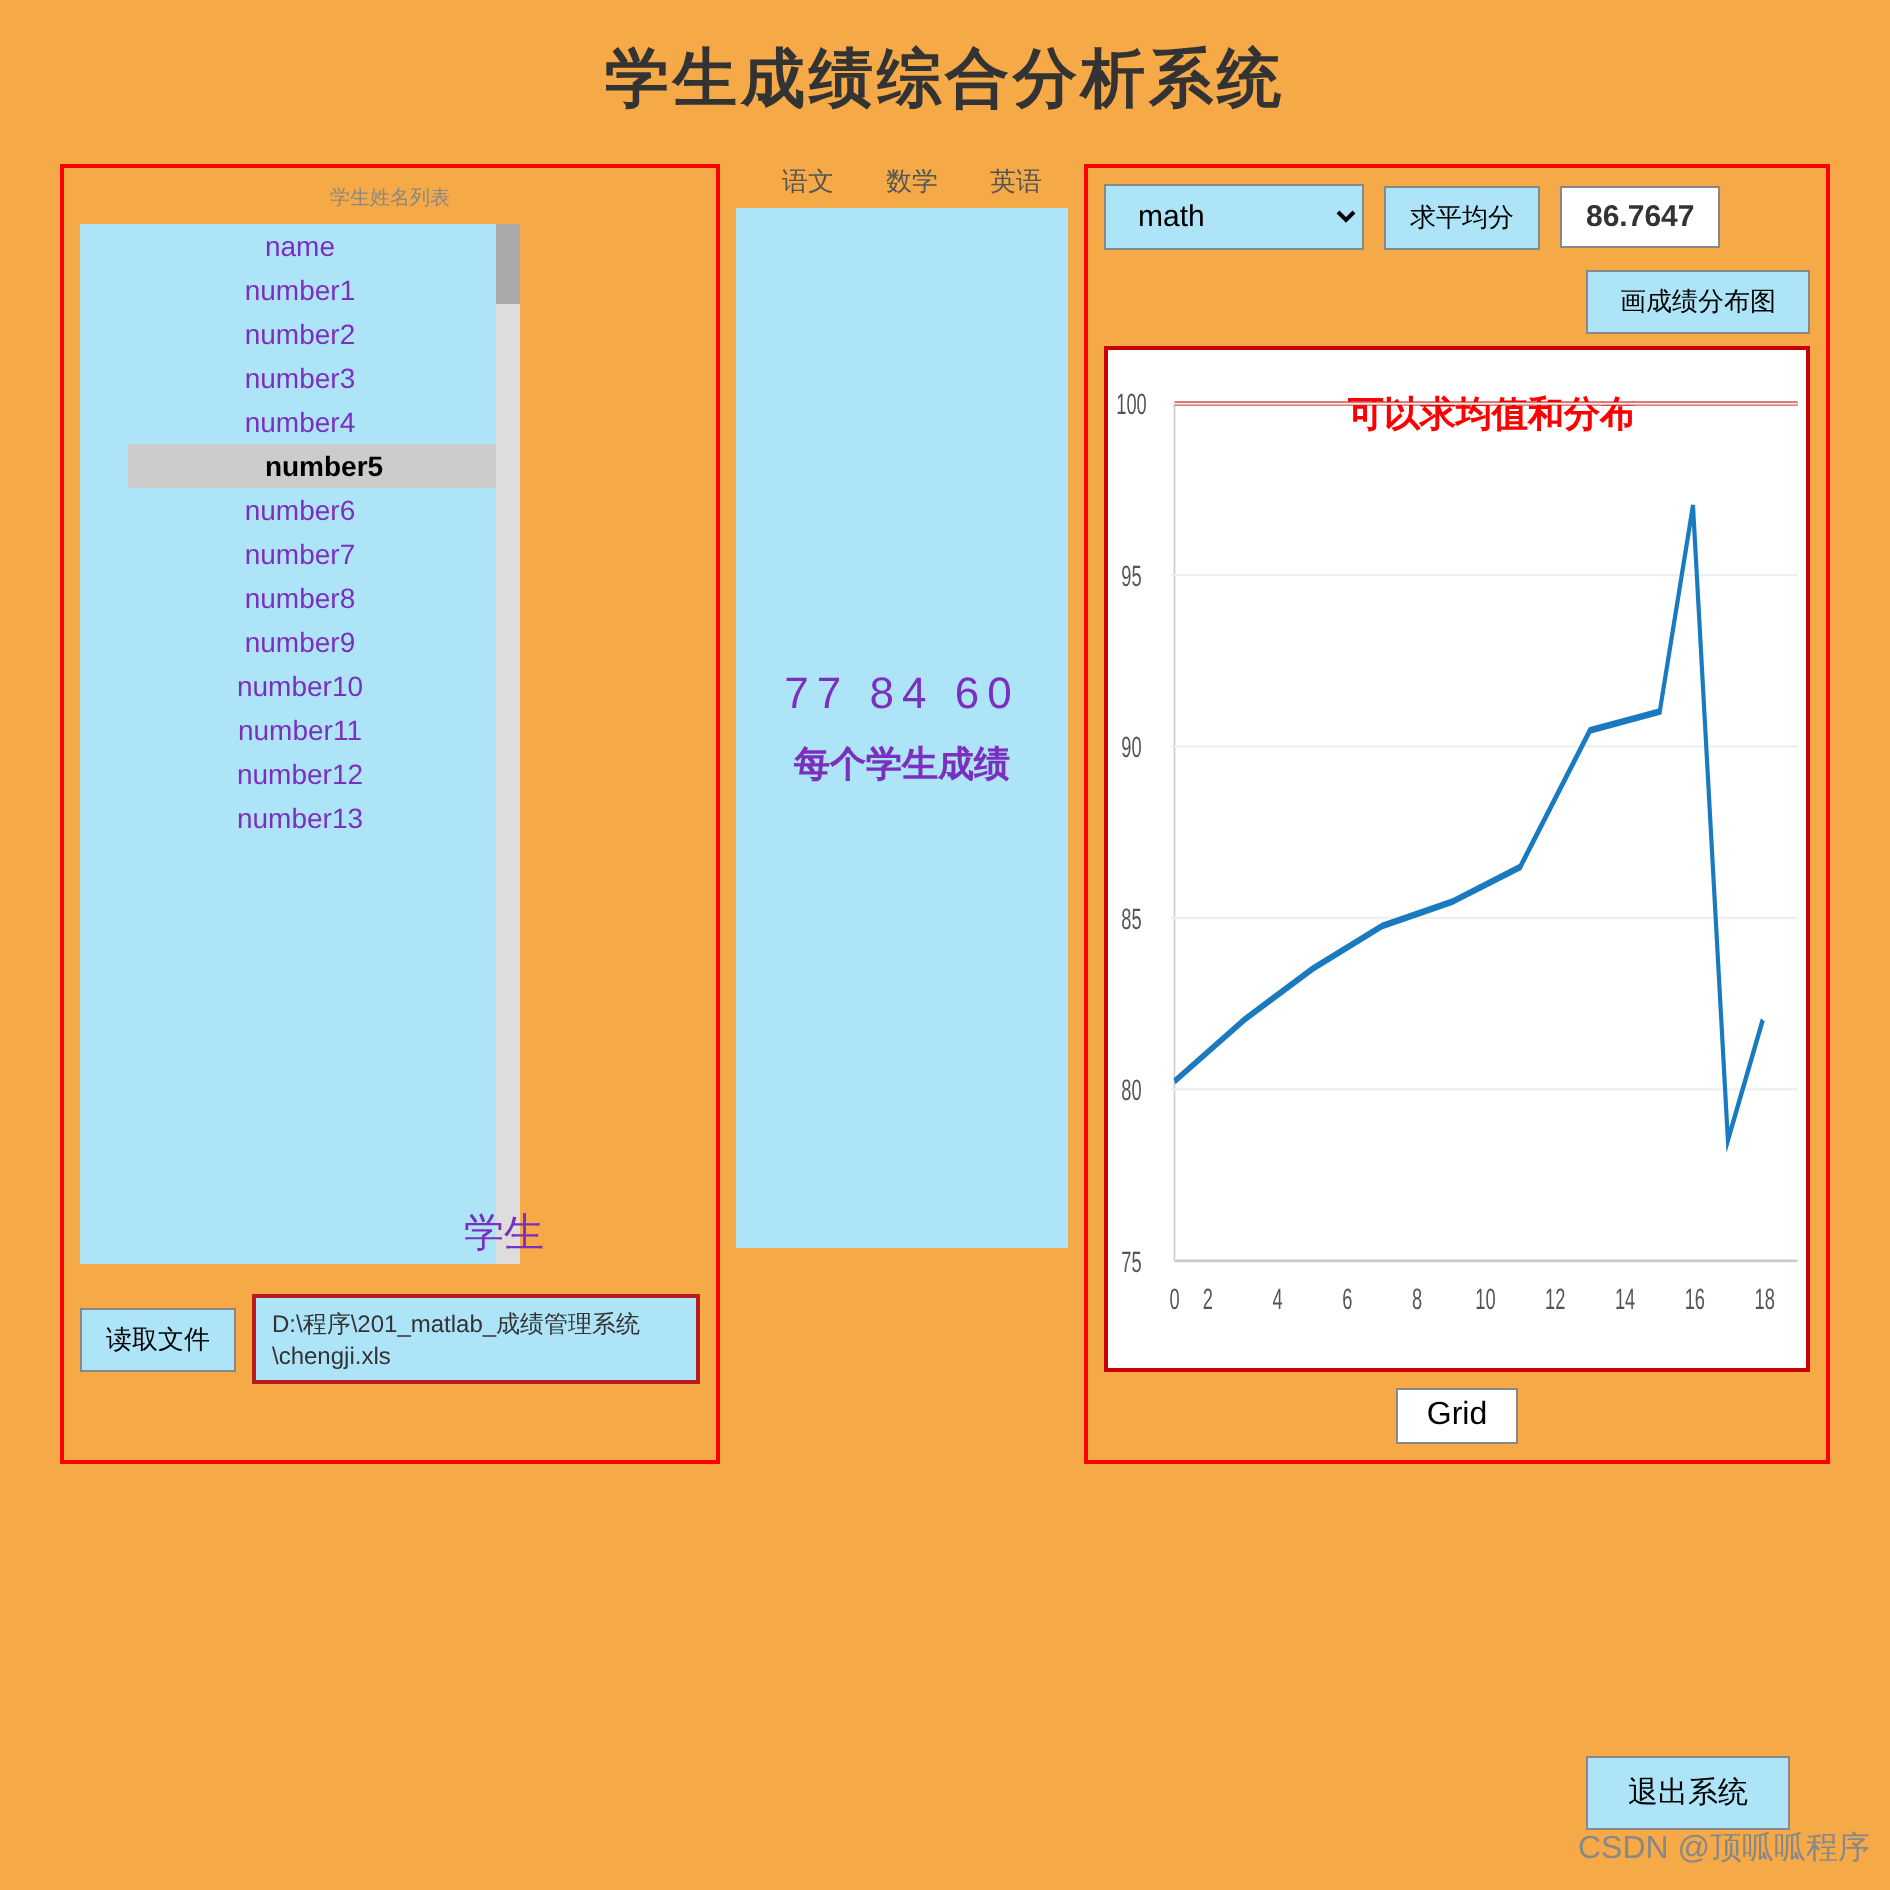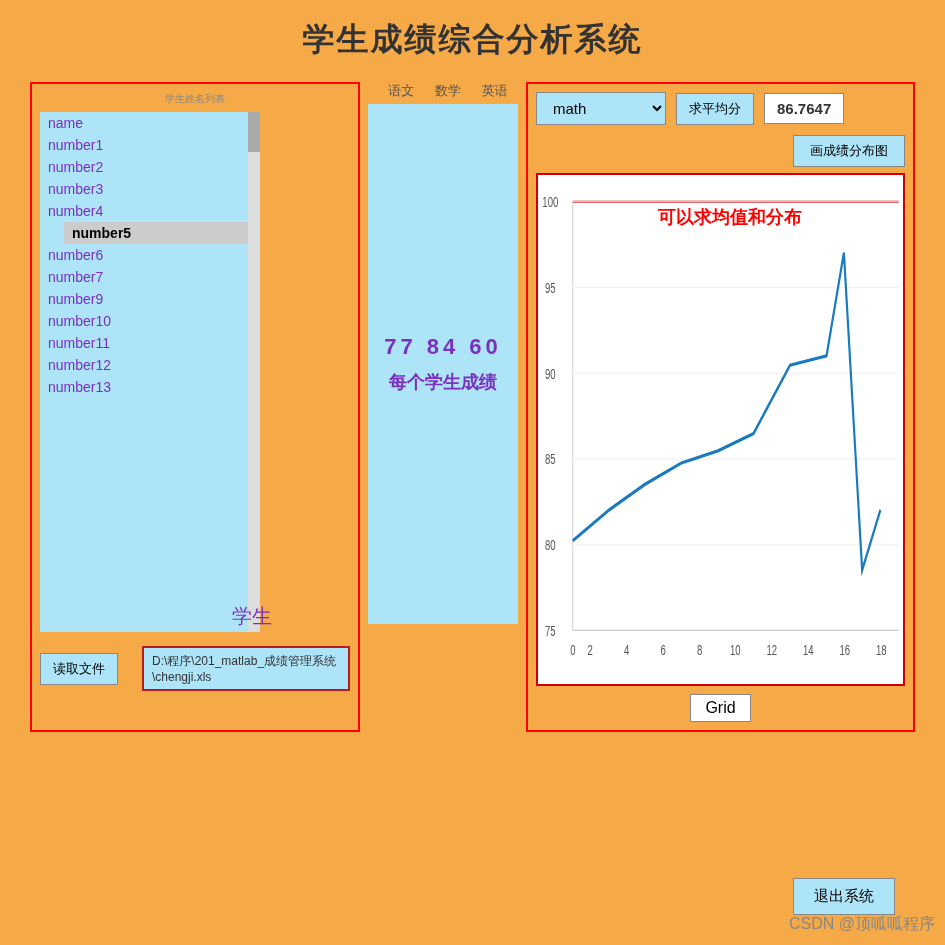--- a/index.html
+++ b/index.html
@@ -65,41 +65,41 @@
       left: 200px;
       color: #7B2FBE;
       font-size: 20px;
       font-weight: normal;
     }
     .bottom-bar {
       display: flex;
       flex-direction: row;
       align-items: center;
       margin-top: 10px;
-      gap: 24px;
+      gap: 8px;
     }
     .read-file-btn {
       background: #AEE4F8;
       border: 1px solid #888;
       padding: 6px 12px;
       font-size: 13px;
       cursor: pointer;
       white-space: nowrap;
     }
     .file-path {
       background: #AEE4F8;
       border: 2px solid #b91c1c;
       padding: 5px 8px;
       font-size: 12px;
       flex: 1;
       color: #333;
     }
     
     .middle-panel {
-      width: 166px;
+      width: 182px;
       display: flex;
       flex-direction: column;
       padding: 0 8px;
     }
     .score-header {
       display: flex;
       flex-direction: row;
       justify-content: space-around;
       color: #555;
       font-size: 13px;
@@ -109,21 +109,21 @@
     .score-box {
       background: #AEE4F8;
       min-height: 520px;
       display: flex;
       align-items: center;
       justify-content: center;
     }
     .score-values {
       color: #7B2FBE;
       font-size: 22px;
-      font-weight: bold;
+      font-weight: normal;
       letter-spacing: 4px;
     }
     .score-label {
       color: #7B2FBE;
       font-size: 18px;
       font-weight: bold;
       text-align: center;
       margin-top: 10px;
     }
     
@@ -182,21 +182,21 @@
     }
     .chart-area {
       background: white;
       border: 2px solid #c00;
       flex: 1;
       position: relative;
       min-height: 380px;
     }
     .chart-annotation {
       position: absolute;
-      top: 30px;
+      top: 20px;
       left: 120px;
       color: red;
       font-size: 18px;
       font-weight: bold;
     }
     .chart-svg {
       position: absolute;
       top: 0; left: 0;
       width: 100%;
       height: 100%;
@@ -246,31 +246,32 @@
   </style>
 </head>
 <body>
 
 <h1 class="page-title">学生成绩综合分析系统</h1>
 
 <div class="main-container">
 
   <div class="left-panel">
     <div class="left-panel-title">学生姓名列表</div>
-    <div style="position:relative; display:inline-block;">
+    <div style="position:relative; display:inline-block;text-align:center;">
       <div class="student-list" id="student-list">
 
       <div class="student-list-item">name</div>
           <div class="student-list-item">number1</div>
           <div class="student-list-item">number2</div>
           <div class="student-list-item">number3</div>
           <div class="student-list-item">number4</div>
           <div class="student-list-item selected">number5</div>
           <div class="student-list-item">number6</div>
           <div class="student-list-item">number7</div>
+          <div class="student-list-item">number8</div>
           <div class="student-list-item">number9</div>
           <div class="student-list-item">number10</div>
           <div class="student-list-item">number11</div>
           <div class="student-list-item">number12</div>
           <div class="student-list-item">number13</div>
         </div>
       <div class="scrollbar-track">
         <div class="scrollbar-thumb"></div>
       </div>
     </div>

